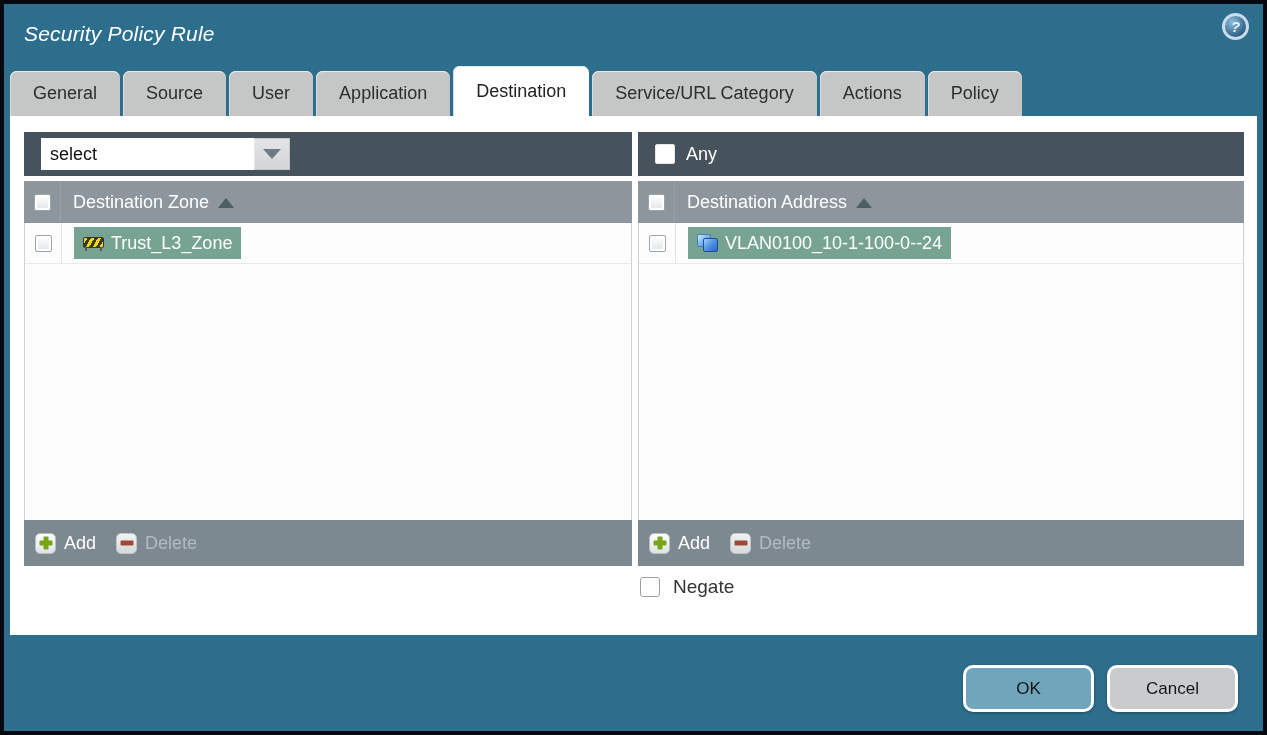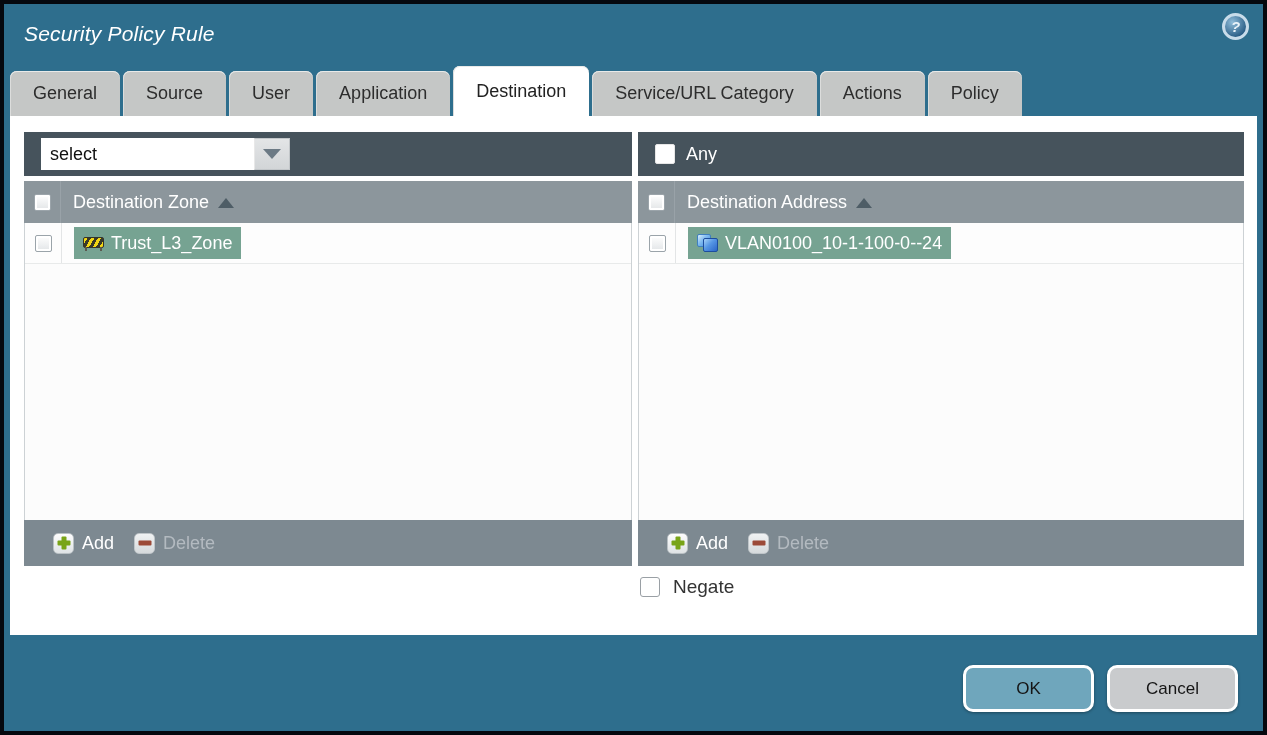--- a/index.html
+++ b/index.html
@@ -68,21 +68,21 @@
     display: flex; align-items: center;
     color: #ffffff; font-size: 18px;
   }
   .panel-body {
     flex: 1 1 auto; background: #fcfcfc;
     border-left: 1px solid #cdd2d5; border-right: 1px solid #cdd2d5;
     overflow: hidden;
   }
   .panel-footer {
     height: 46px; flex: 0 0 46px; background: #7d8991;
-    display: flex; align-items: center; gap: 20px; padding-left: 29px;
+    display: flex; align-items: center; gap: 20px; padding-left: 11px;
   }
   
   .combo { display: flex; height: 32px; }
   .combo-input {
     width: 213px; height: 32px; border: 1px solid #ffffff; outline: none;
     font-family: "Liberation Sans", sans-serif;
     font-size: 18px; color: #111111; padding: 0 8px; background: #ffffff;
   }
   .combo-btn {
     width: 36px; height: 32px; background: linear-gradient(#e3e5e6, #d2d5d7);

